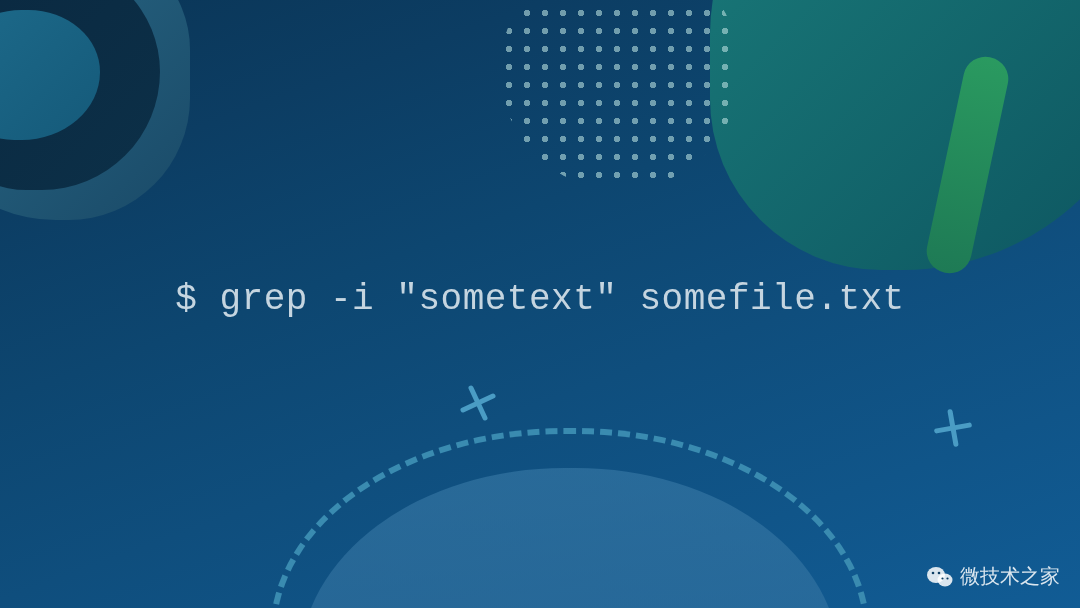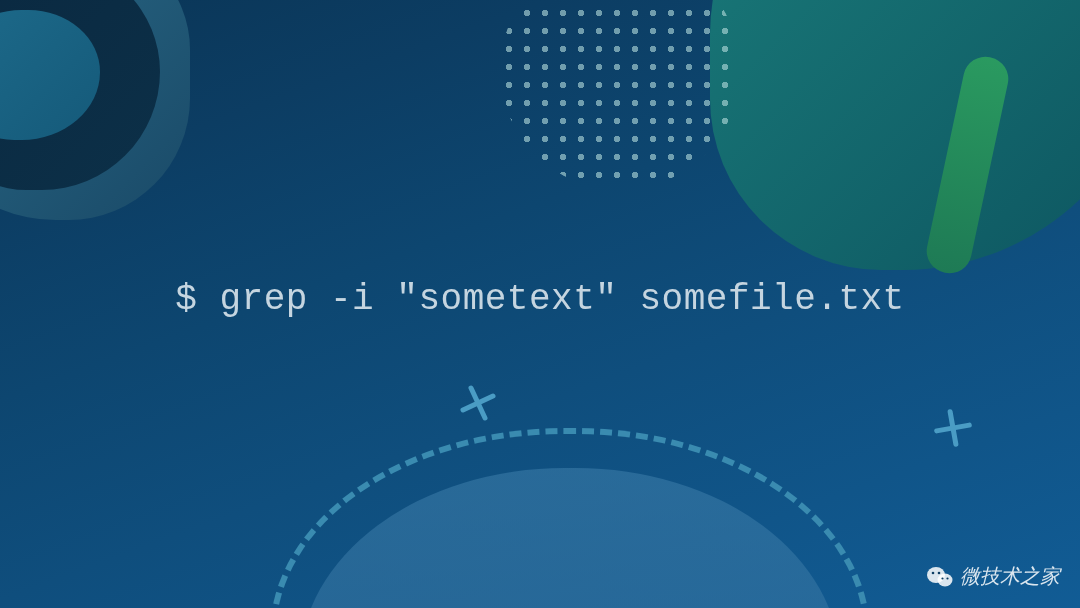--- a/index.html
+++ b/index.html
@@ -138,21 +138,20 @@
 
     
     .watermark {
       position: absolute;
       bottom: 18px;
       right: 20px;
       display: flex;
       align-items: center;
       gap: 6px;
       z-index: 20;
-      font-style: italic;
     }
 
     .wechat-icon {
       width: 28px;
       height: 24px;
       position: relative;
     }
 
     .wechat-icon svg { display: block; }
 

